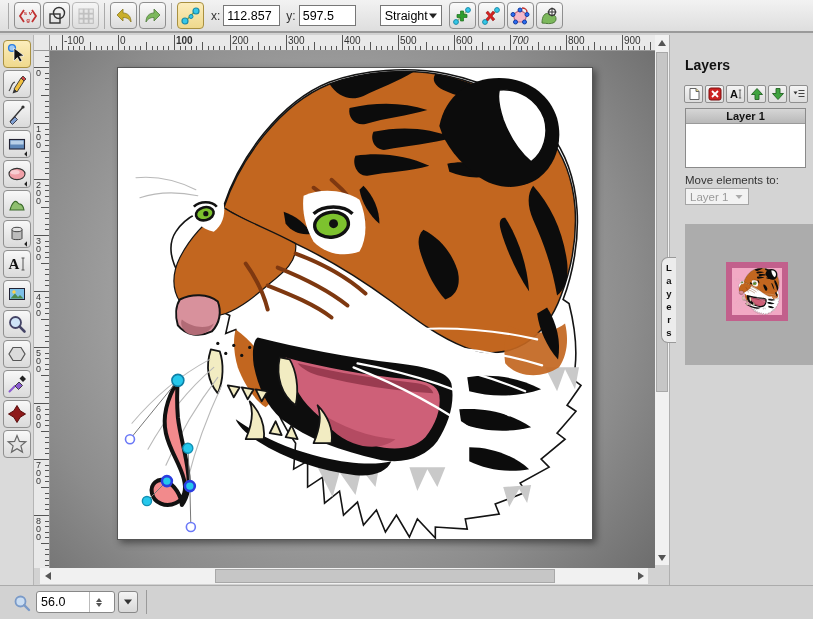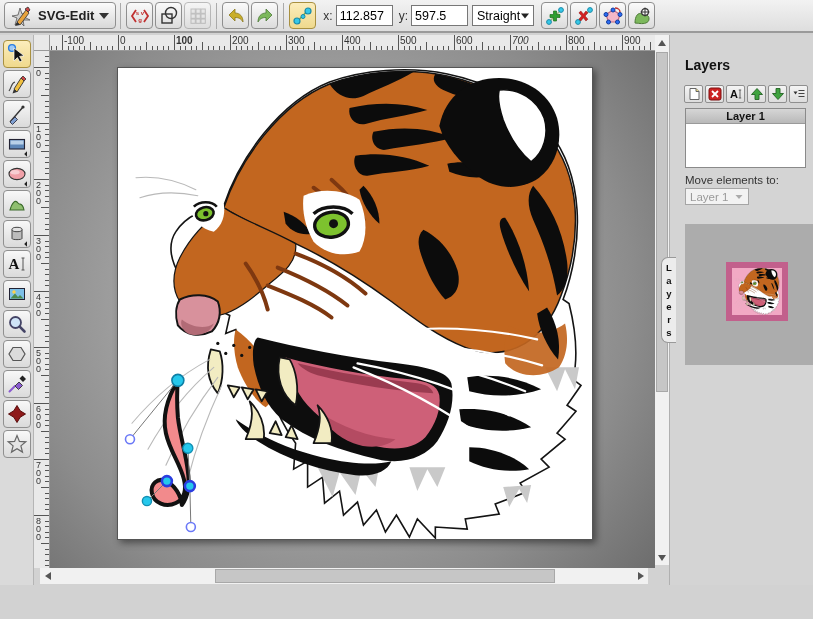--- a/index.html
+++ b/index.html
@@ -20,21 +20,21 @@
   .logo-btn{padding:0 6px;display:flex;align-items:center;gap:5px;height:27px;
             border:1px solid #8f8f8f;border-radius:4px;background:linear-gradient(#fbfbfb,#d8d8d8);cursor:pointer;}
   .logo-btn .lbl{font-weight:bold;font-size:13px;color:#222;}
   .caret{width:0;height:0;border-left:5px solid transparent;border-right:5px solid transparent;
          border-top:6px solid #333;display:inline-block;}
   .tb-sep{width:1px;height:26px;background:#aaa;margin:0 4px;}
   .coord-lbl{font-size:12px;color:#333;margin:0 3px 0 6px;}
   .coord-inp{width:57px;height:21px;border:1px solid #777;background:#fff;font-size:12.5px;
              padding:1px 3px;font-family:"Liberation Sans",sans-serif;}
   .seg-select{width:62px;height:21px;border:1px solid #777;background:#fff;font-size:12.5px;
-              display:flex;align-items:center;justify-content:space-between;padding:0 4px;margin-left:4px;cursor:pointer;}
+              display:flex;align-items:center;justify-content:space-between;padding:0 4px;margin-left:24px;cursor:pointer;}
   .seg-select .caret{border-top-color:#222;transform:scale(.8);}
 
   
   .leftbar{position:absolute;left:0;top:35px;width:34px;height:550px;background:#dadada;
            border-right:1px solid #b5b5b5;padding-top:3px;}
   .tool-btn{position:relative;width:28px;height:28px;margin:2px auto;border:1px solid #909090;
             border-radius:4px;background:linear-gradient(#f8f8f8,#dadada);
             display:flex;align-items:center;justify-content:center;cursor:pointer;}
   .tool-btn.lit{background:linear-gradient(#fcedbc,#efd98d);border-color:#a89040;}
   .flyout{position:absolute;right:1px;bottom:1px;width:0;height:0;
@@ -221,30 +221,20 @@
             <path d="M104,318 C90,348 78,380 70,412"></path>
             <path d="M78,122 C58,112 38,108 18,110"></path>
             <path d="M80,128 C60,124 40,124 22,130"></path>
           </g>
         </g>
       </symbol>
     </defs>
   </svg>
 
   <div class="topbar">
-    <div class="logo-btn">
-      <svg width="22" height="22" viewBox="0 0 22 22">
-        <path d="M9,3 L11,9 L17,7 L13,12 L19,15 L12,15 L13,21 L8,16 L4,20 L6,13 L1,11 L7,10 Z" fill="#cfcfcf" stroke="#555" stroke-width="0.8"></path>
-        <polygon points="6,17 15,5 18,8 9,20" fill="#e8a33d" stroke="#333" stroke-width="0.8"></polygon>
-        <polygon points="14,4 17,2 19,5 17,7" fill="#cc4444" stroke="#333" stroke-width="0.8"></polygon>
-        <polygon points="6,17 9,20 4,21" fill="#333"></polygon>
-      </svg>
-      <span class="lbl">SVG-Edit</span>
-      <span class="caret"></span>
-    </div>
     <div class="tb-sep"></div>
 
     <div class="tb-btn">
       <svg width="20" height="20" viewBox="0 0 20 20">
         <path d="M6,4 L2,10 L6,16" fill="none" stroke="#c03030" stroke-width="1.8"></path>
         <path d="M14,4 L18,10 L14,16" fill="none" stroke="#c03030" stroke-width="1.8"></path>
         <text x="10" y="9" font-size="6" fill="#c03030" text-anchor="middle" font-weight="bold">s v</text>
         <text x="10" y="16" font-size="6" fill="#c03030" text-anchor="middle" font-weight="bold">g</text>
       </svg>
     </div>
@@ -797,14 +787,31 @@
 
   <div class="side-tab" id="sideTab">
       <span>L</span>
       <span>a</span>
       <span>y</span>
       <span>e</span>
       <span>r</span>
       <span>s</span>
     </div>
 
+  <div class="bottombar">
+    <svg width="18" height="18" viewBox="0 0 18 18" style="position:absolute;left:13px;top:8px">
+      <circle cx="7.5" cy="7.5" r="5" fill="#cadDF2" stroke="#7a9ac8" stroke-width="1.8"></circle>
+      <path d="M11.2,11.2 L16,16" stroke="#7a9ac8" stroke-width="2.4" stroke-linecap="round"></path>
+    </svg>
+    <div class="zoom-input">
+      <input value="56.0" style="">
+      <div class="spinner">
+        <i class="su"></i>
+        <i class="sd"></i>
+      </div>
+    </div>
+    <div class="zoom-dd">
+      <span class="caret" style="transform:scale(.8)"></span>
+    </div>
+    <div class="bb-sep"></div>
+  </div>
 
 </div>
 
 </body></html>

